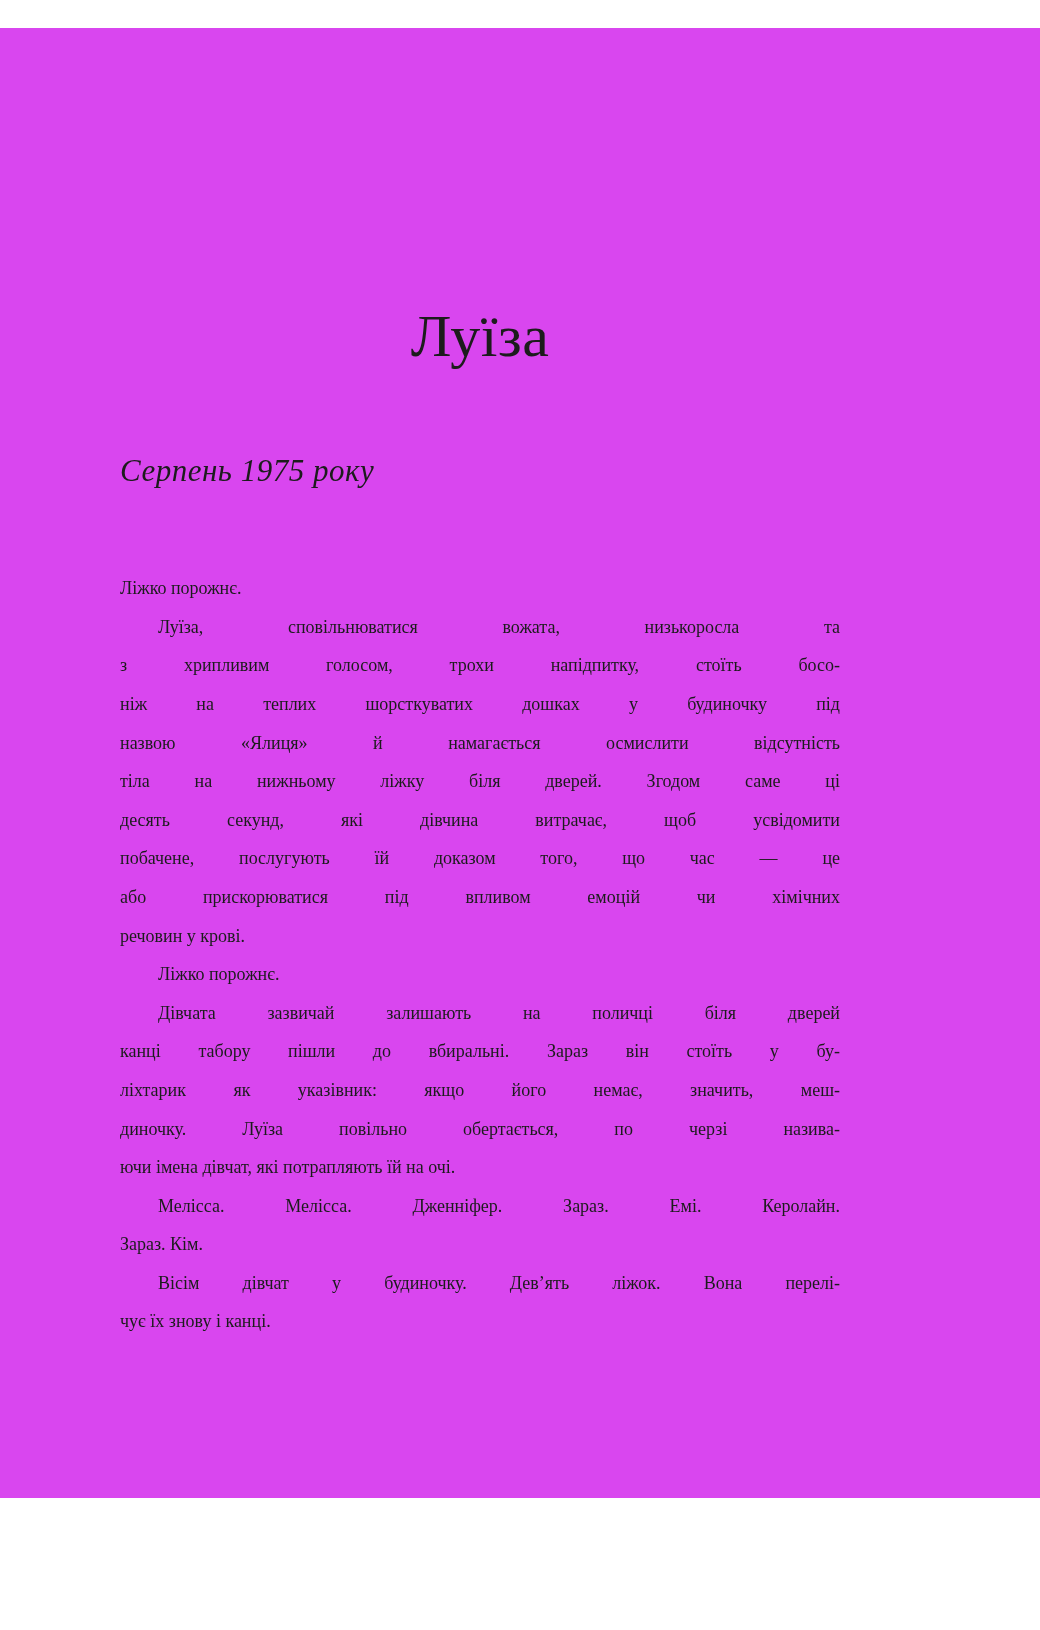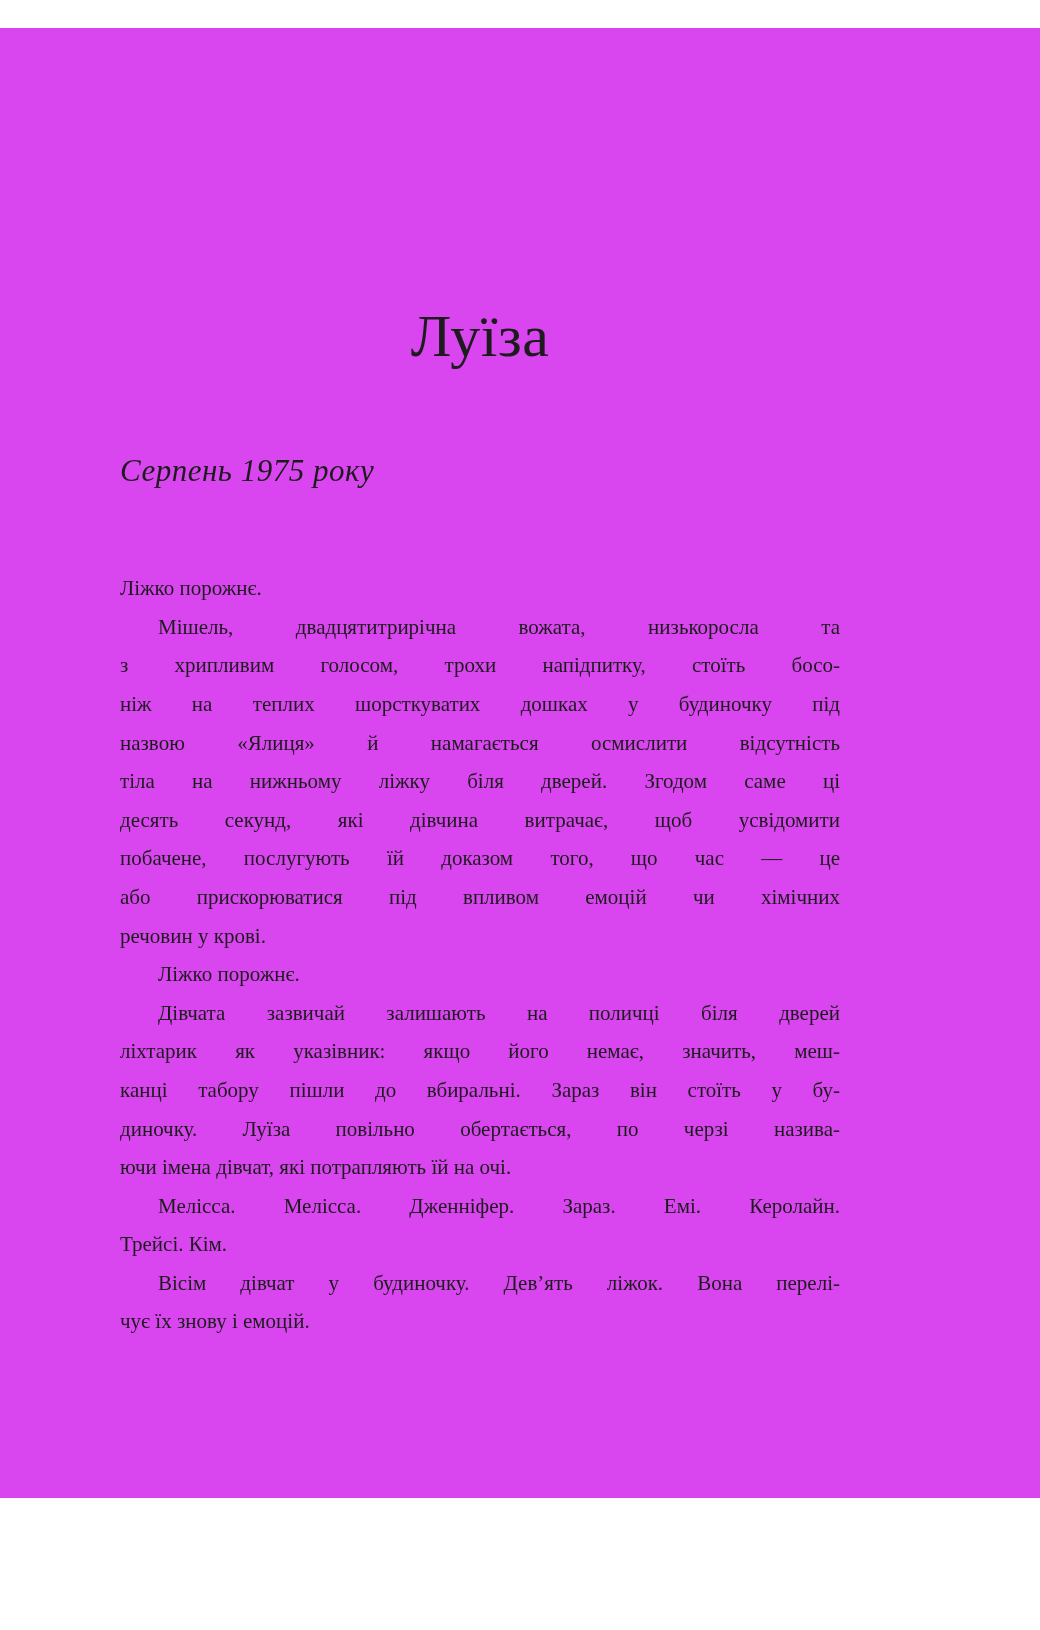--- a/index.html
+++ b/index.html
@@ -36,21 +36,21 @@
     width: 720px;
     text-align: left;
     font-style: italic;
     font-size: 31px;
     line-height: 1.2;
     letter-spacing: 0.5px;
   }
   .body-text {
     margin: 80px 0 0 120px;
     width: 720px;
-    font-size: 21px;
+    font-size: 18px;
     line-height: 38.6px;
   }
   .paragraph {
     margin: 0;
   }
   .line {
     text-align: justify;
     text-align-last: justify;
     white-space: normal;
   }
@@ -65,42 +65,42 @@
 <body>
 
 <div class="page">
   <h1 class="chapter-title">Луїза</h1>
   <div class="chapter-subtitle">Серпень 1975 року</div>
   <div class="body-text" id="body-text">
       <div class="paragraph">
         <div class="line last">Ліжко порожнє.</div>
       </div>
       <div class="paragraph">
-        <div class="line indent">Мішель, двадцятитрирічна вожата, низькоросла та</div>
+        <div class="line indent">Луїза, сповільнюватися вожата, низькоросла та</div>
         <div class="line">з хрипливим голосом, трохи напідпитку, стоїть босо-</div>
         <div class="line">ніж на теплих шорсткуватих дошках у будиночку під</div>
         <div class="line">назвою «Ялиця» й намагається осмислити відсутність</div>
         <div class="line">тіла на нижньому ліжку біля дверей. Згодом саме ці</div>
         <div class="line">десять секунд, які дівчина витрачає, щоб усвідомити</div>
         <div class="line">побачене, послугують їй доказом того, що час — це</div>
         <div class="line">або прискорюватися під впливом емоцій чи хімічних</div>
         <div class="line last">речовин у крові.</div>
       </div>
       <div class="paragraph">
         <div class="line indent last">Ліжко порожнє.</div>
       </div>
       <div class="paragraph">
         <div class="line indent">Дівчата зазвичай залишають на поличці біля дверей</div>
+        <div class="line">канці табору пішли до вбиральні. Зараз він стоїть у бу-</div>
         <div class="line">ліхтарик як указівник: якщо його немає, значить, меш-</div>
-        <div class="line">канці табору пішли до вбиральні. Зараз він стоїть у бу-</div>
         <div class="line">диночку. Луїза повільно обертається, по черзі назива-</div>
         <div class="line last">ючи імена дівчат, які потрапляють їй на очі.</div>
       </div>
       <div class="paragraph">
         <div class="line indent">Мелісса. Мелісса. Дженніфер. Зараз. Емі. Керолайн.</div>
-        <div class="line last">Трейсі. Кім.</div>
+        <div class="line last">Зараз. Кім.</div>
       </div>
       <div class="paragraph">
         <div class="line indent">Вісім дівчат у будиночку. Дев’ять ліжок. Вона перелі-</div>
-        <div class="line last">чує їх знову і емоцій.</div>
+        <div class="line last">чує їх знову і канці.</div>
       </div>
     </div>
 </div>
 
 </body></html>

